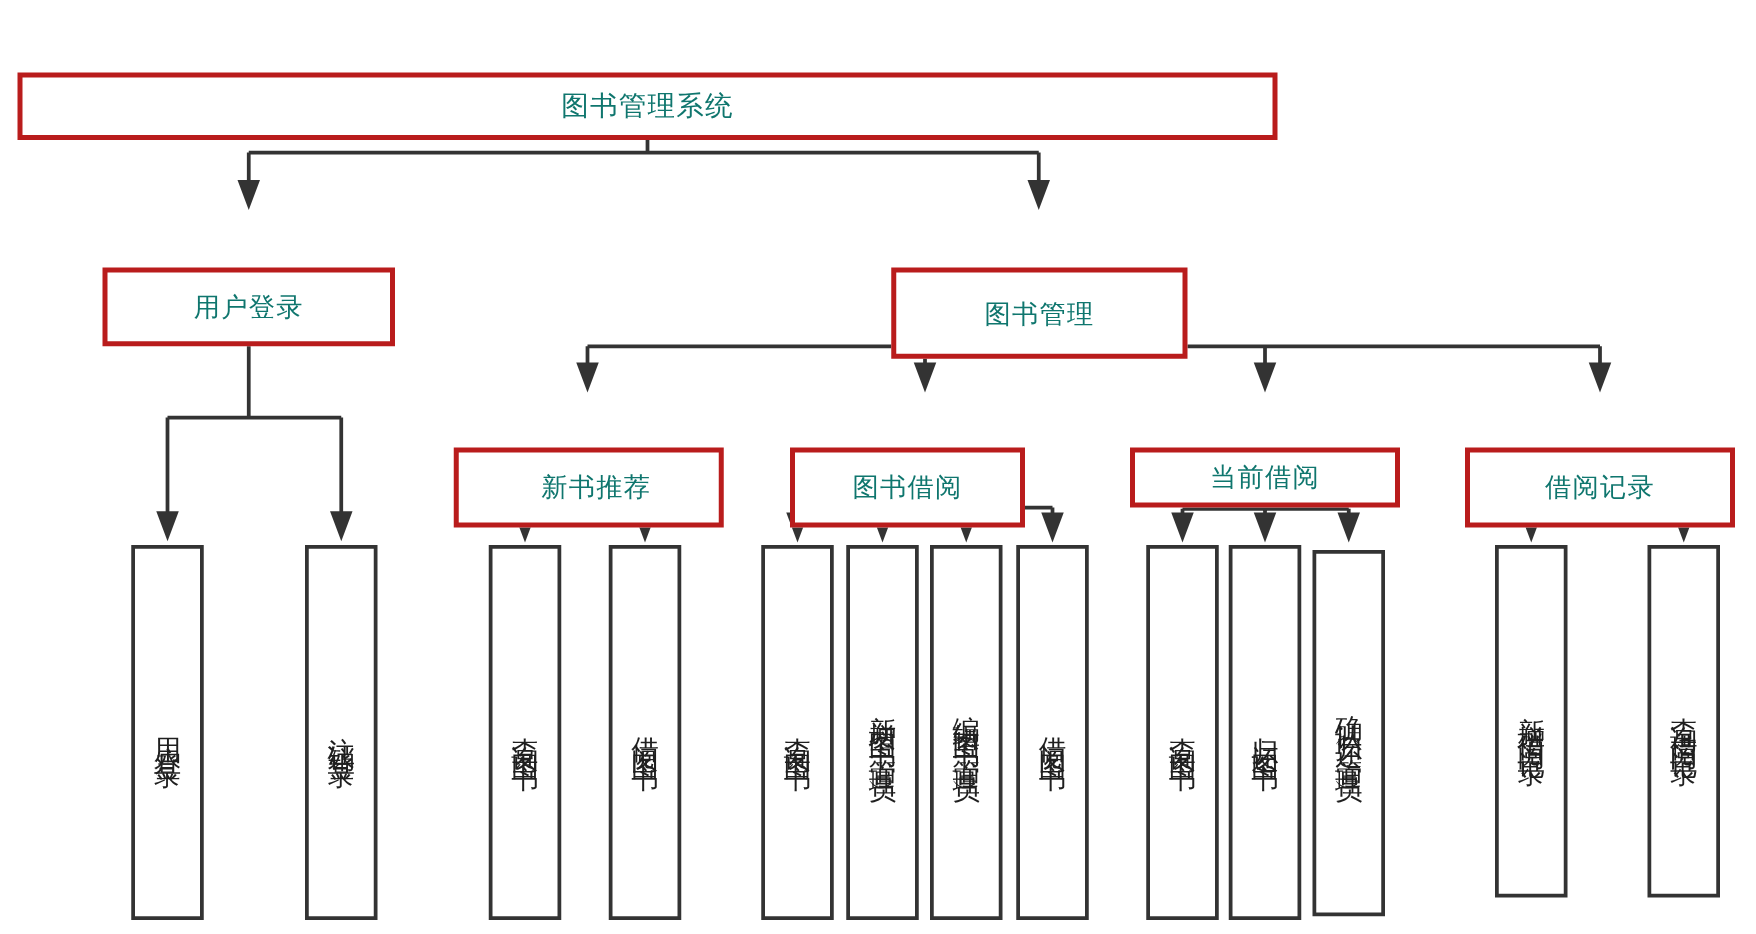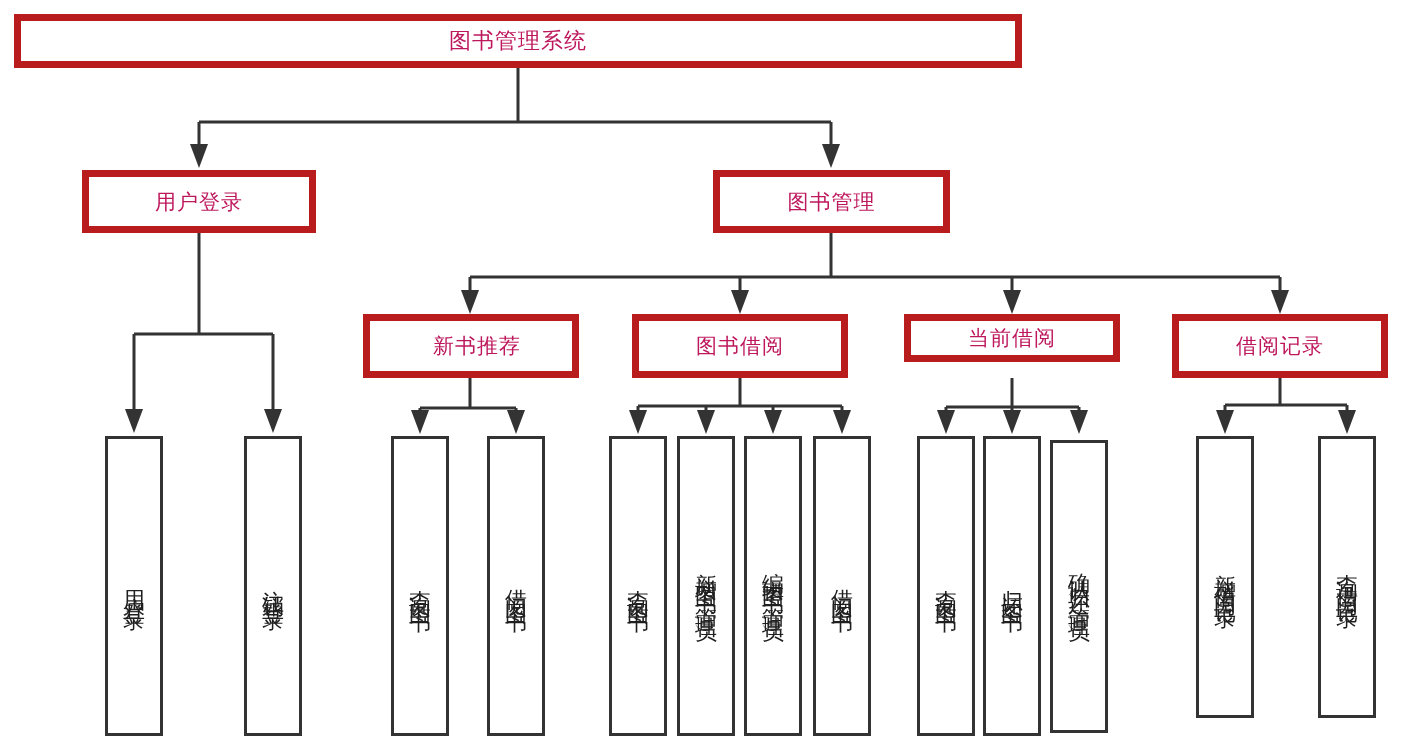--- a/index.html
+++ b/index.html
@@ -6,24 +6,25 @@
   #stage{
     position:relative;
     width:1405px;height:747px;
     background:#ffffff;
     font-family:"Liberation Sans","DejaVu Sans",sans-serif;
     overflow:hidden;
   }
   #wires{position:absolute;left:0;top:0;width:1405px;height:747px;}
   .hbox{
     position:absolute;box-sizing:border-box;
-    border:7px solid #b91c1c;background:#ffffff;
+    border:4px solid #b91c1c;background:#ffffff;
     display:flex;align-items:center;justify-content:center;
-    font-size:21px;color:#be185d;letter-spacing:1px;
+    font-size:21px;color:#0f766e;letter-spacing:1px;
     z-index:2;
+    margin-top:44px;
   }
   .hbox.root{font-size:22px;}
   .vbox{
     position:absolute;box-sizing:border-box;width:58px;
     border:3px solid #333333;background:#ffffff;
     display:flex;align-items:center;justify-content:center;
     writing-mode:vertical-rl;text-orientation:mixed;
     font-size:22px;letter-spacing:7px;color:#1f1f1f;
     z-index:2;
   }
@@ -68,24 +69,24 @@
       <polygon points="1003,410 1021,410 1012,434"></polygon>
       <polygon points="1070,410 1088,410 1079,434"></polygon>
       <polygon points="1216,410 1234,410 1225,434"></polygon>
       <polygon points="1338,410 1356,410 1347,434"></polygon>
     </g>
   </svg>
 
   <div class="hbox root" style="left:14px;top:14px;width:1008px;height:54px;">图书管理系统</div>
 
   <div class="hbox" style="left:82px;top:170px;width:234px;height:63px;">用户登录</div>
-  <div class="hbox" style="left:713px;top:170px;width:237px;height:63px;">图书管理</div>
+  <div class="hbox" style="left:713px;top:170px;width:237px;height:73px;">图书管理</div>
 
   <div class="hbox" style="left:363px;top:314px;width:216px;height:64px;padding-left:12px;">新书推荐</div>
-  <div class="hbox" style="left:632px;top:314px;width:216px;height:64px;">图书借阅</div>
+  <div class="hbox" style="left:632px;top:314px;width:188px;height:64px;">图书借阅</div>
   <div class="hbox" style="left:904px;top:314px;width:216px;height:48px;">当前借阅</div>
   <div class="hbox" style="left:1172px;top:314px;width:216px;height:64px;">借阅记录</div>
 
   <div class="vbox" style="left:105px;top:436px;height:300px;">用户登录</div>
   <div class="vbox" style="left:244px;top:436px;height:300px;">注销登录</div>
 
   <div class="vbox" style="left:391px;top:436px;height:300px;">查询图书</div>
   <div class="vbox" style="left:487px;top:436px;height:300px;">借阅图书</div>
 
   <div class="vbox" style="left:609px;top:436px;height:300px;">查询图书</div>

